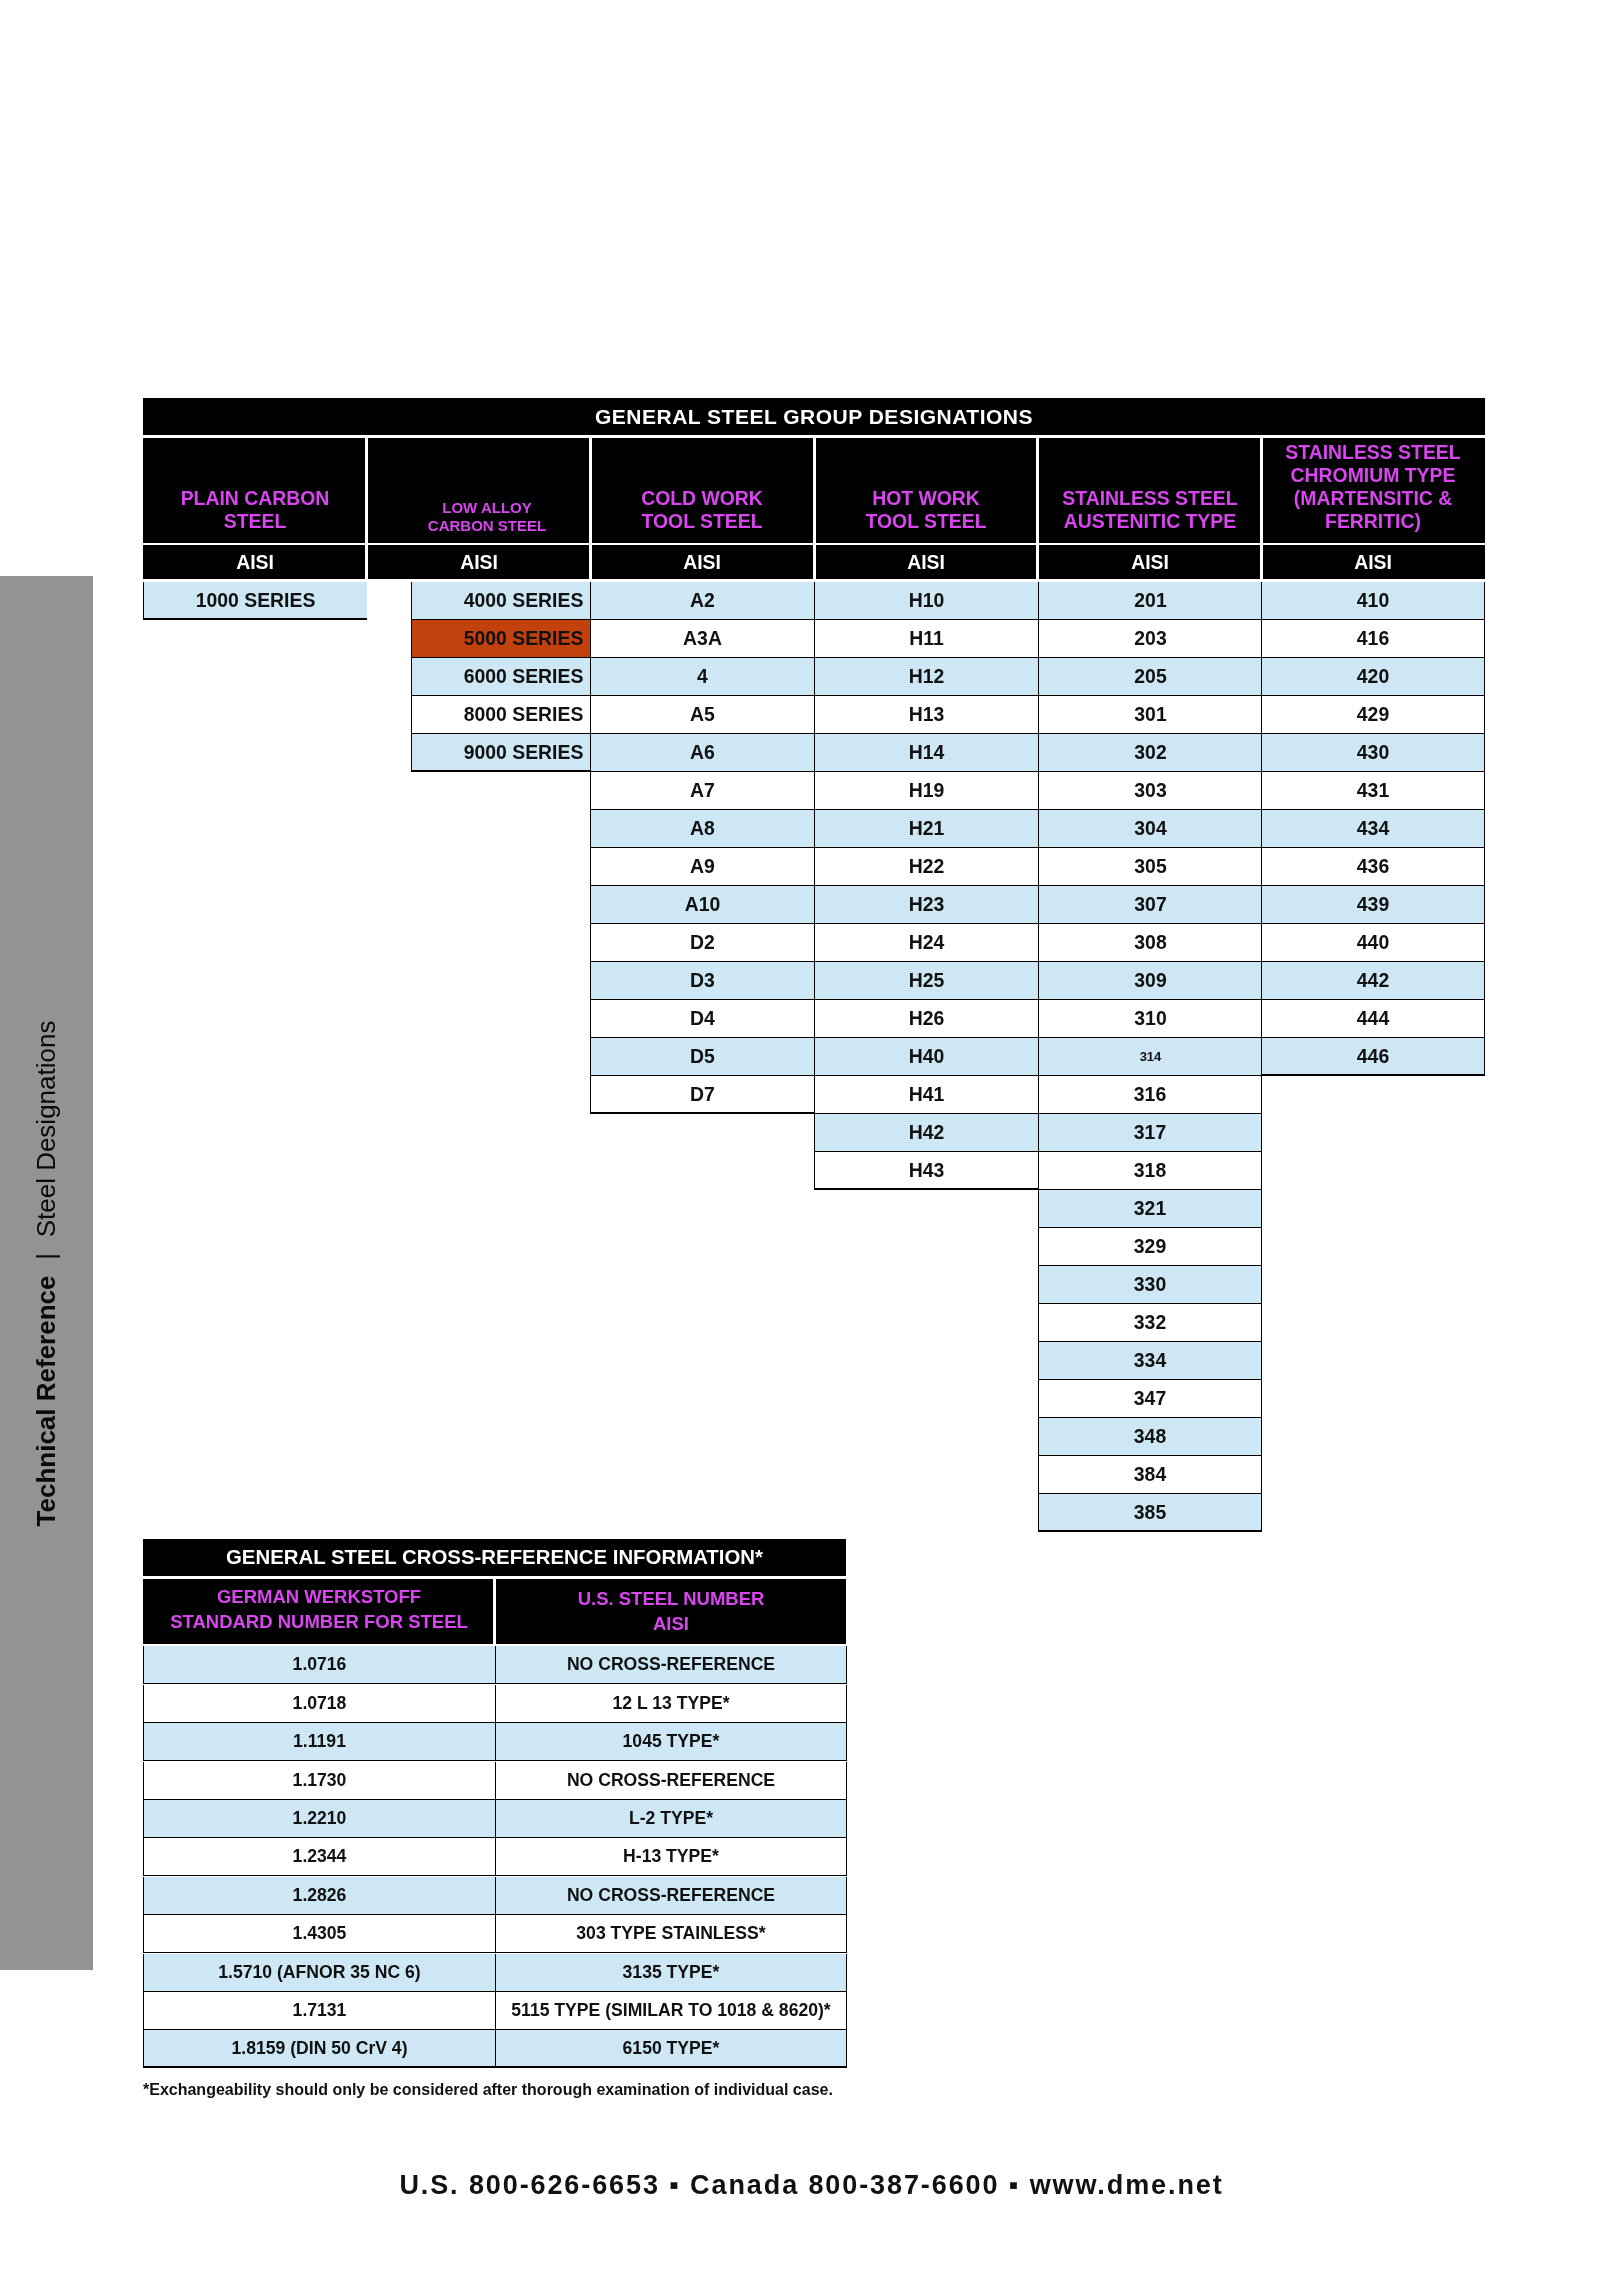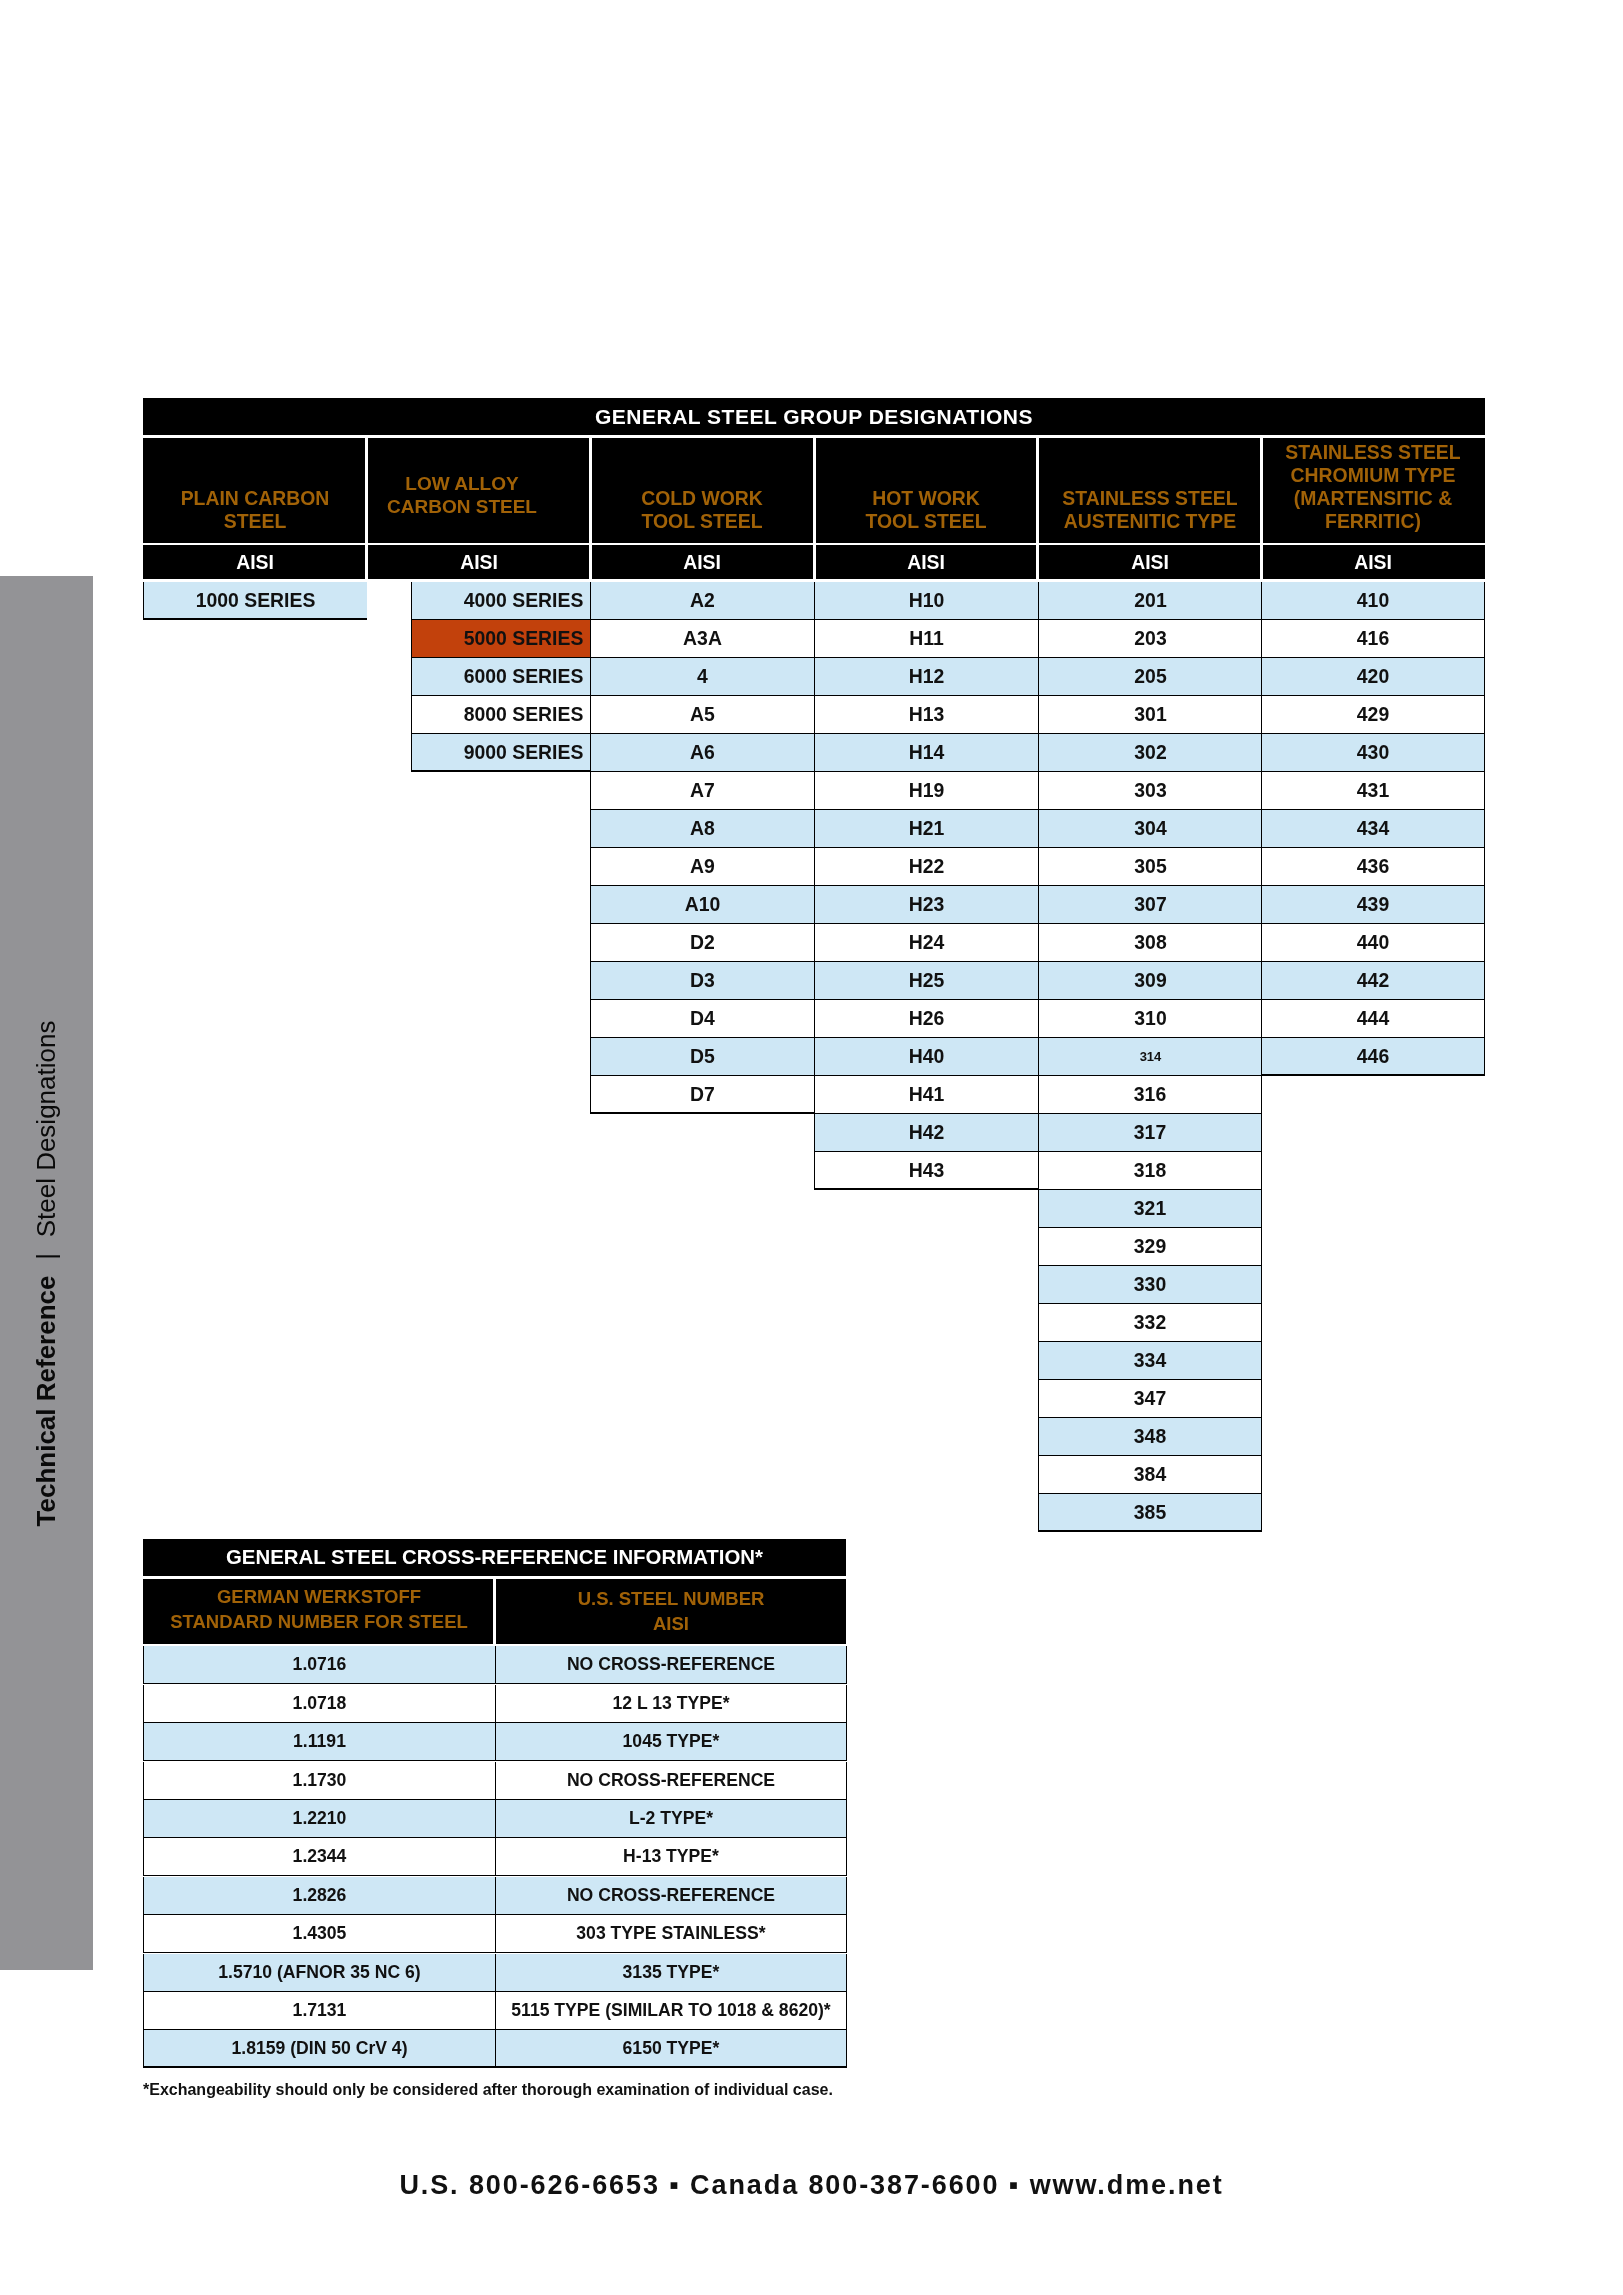--- a/index.html
+++ b/index.html
@@ -21,21 +21,21 @@
   .sidebar-text{transform:rotate(-90deg);white-space:nowrap;font-size:26px;color:#0a0a0a;}
   .sidebar-text .sb-bold{font-weight:bold;}
   .sidebar-text .sb-sep{font-weight:normal;padding:0 15.7px;}
 
   
   .tbl{position:absolute;}
   .tbl-titlebar{position:absolute;left:0;top:0;background:#000;color:#fff;display:flex;
                 align-items:center;justify-content:center;font-weight:bold;}
   .hdr-band,.aisi-band{position:absolute;left:0;background:#000;}
   .hdr-cell{position:absolute;top:0;height:100%;display:flex;flex-direction:column;
-            justify-content:flex-end;align-items:center;text-align:center;color:#a16207;
+            justify-content:flex-end;align-items:center;text-align:center;color:#d946ef;
             font-weight:bold;box-sizing:border-box;}
   .hdr-cell-center{justify-content:center;}
   .aisi-cell{position:absolute;top:0;height:100%;display:flex;align-items:center;
              justify-content:center;color:#fff;font-weight:bold;}
   .vline{position:absolute;width:2.8px;background:#fff;}
   .data-col{position:absolute;}
   .data-cell{box-sizing:border-box;display:flex;align-items:center;justify-content:center;
              font-weight:bold;color:#111;}
 
   
@@ -52,21 +52,21 @@
   <div class="sidebar">
     <div class="sidebar-text">
       <span class="sb-bold">Technical Reference</span><span class="sb-sep">|</span><span>Steel Designations</span>
     </div>
   </div>
 
   <div class="tbl" id="table1" style="left:143px;top:398px;width:1342px;height:1144px;">
     <div class="tbl-titlebar" style="width:1342px;height:37px;font-size:21px;letter-spacing:0.5px;">GENERAL STEEL GROUP DESIGNATIONS</div>
     <div class="hdr-band" id="t1-headers" style="top:40px;width:1342px;height:105px;">
         <div class="hdr-cell" style="left: 0px; width: 224px; font-size: 19.4px; line-height: 1.2; padding-bottom: 9.3px;">PLAIN CARBON<br>STEEL</div>
-        <div class="hdr-cell" style="left: 207px; width: 224px; font-size: 19px; line-height: 1.2; padding-bottom: 24px;">LOW ALLOY<br>CARBON STEEL</div>
+        <div class="hdr-cell" style="left: 232px; width: 224px; font-size: 15px; line-height: 1.2; padding-bottom: 8px;">LOW ALLOY<br>CARBON STEEL</div>
         <div class="hdr-cell" style="left: 447px; width: 224px; font-size: 19.4px; line-height: 1.2; padding-bottom: 9.3px;">COLD WORK<br>TOOL STEEL</div>
         <div class="hdr-cell" style="left: 671px; width: 224px; font-size: 19.4px; line-height: 1.2; padding-bottom: 9.3px;">HOT WORK<br>TOOL STEEL</div>
         <div class="hdr-cell" style="left: 895px; width: 224px; font-size: 19.4px; line-height: 1.2; padding-bottom: 9.3px;">STAINLESS STEEL<br>AUSTENITIC TYPE</div>
         <div class="hdr-cell" style="left: 1118px; width: 224px; font-size: 19.4px; line-height: 1.2; padding-bottom: 9.3px;">STAINLESS STEEL<br>CHROMIUM TYPE<br>(MARTENSITIC &amp;<br>FERRITIC)</div>
       </div>
     <div class="aisi-band" id="t1-aisi" style="top:147px;width:1342px;height:34px;">
         <div class="aisi-cell" style="left: 0px; width: 224px; font-size: 19.4px;">AISI</div>
         <div class="aisi-cell" style="left: 224px; width: 224px; font-size: 19.4px;">AISI</div>
         <div class="aisi-cell" style="left: 447px; width: 224px; font-size: 19.4px;">AISI</div>
         <div class="aisi-cell" style="left: 671px; width: 224px; font-size: 19.4px;">AISI</div>

